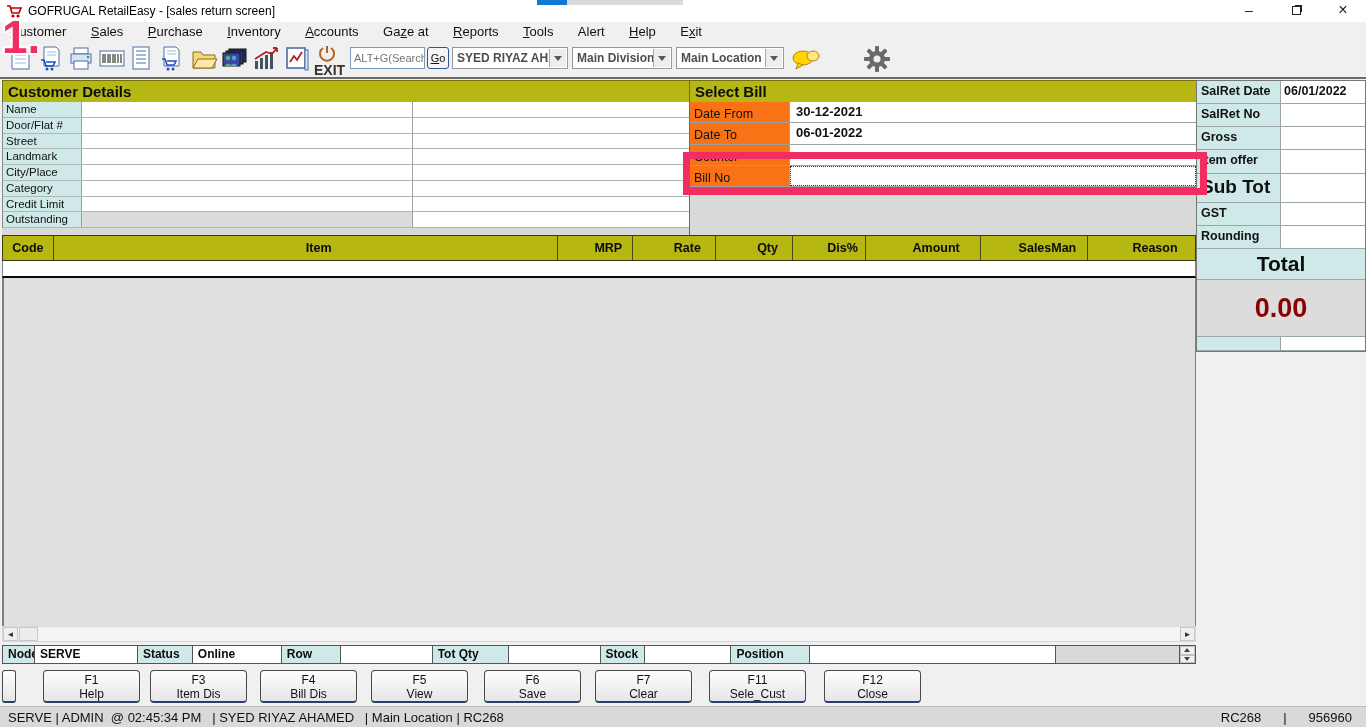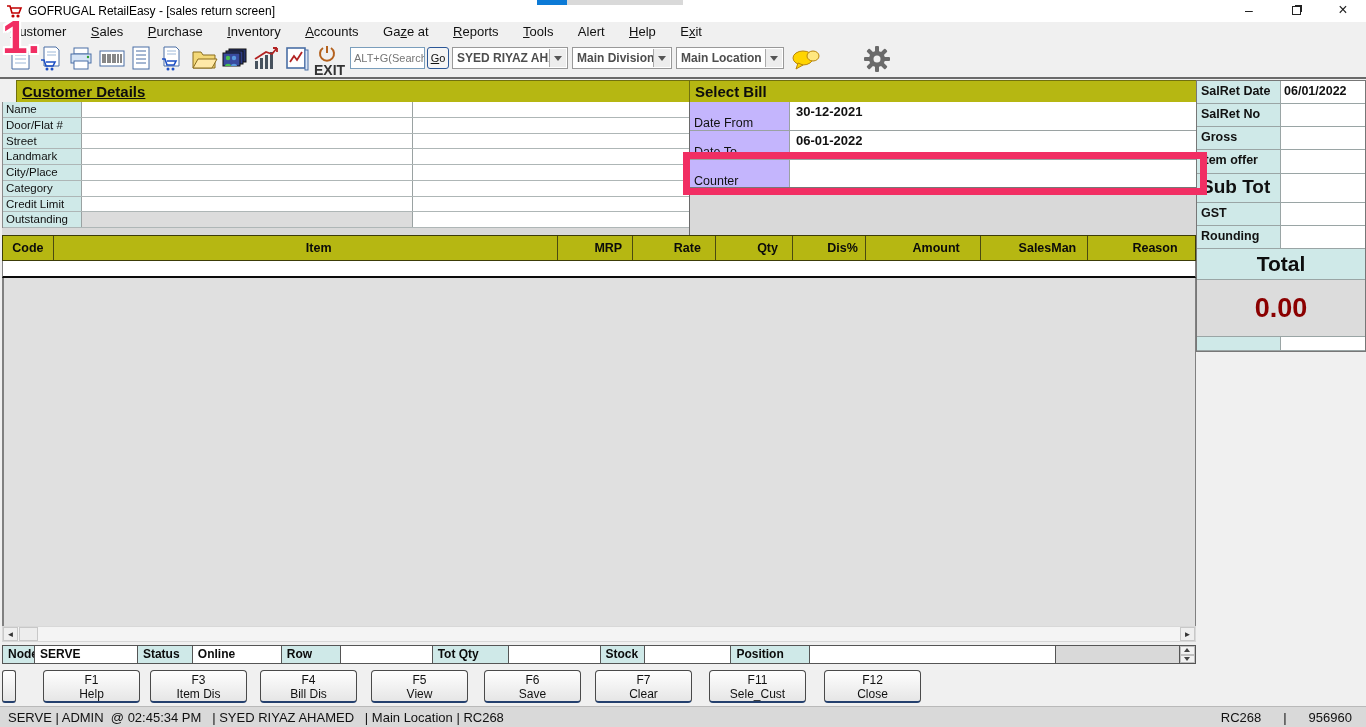--- a/index.html
+++ b/index.html
@@ -43,21 +43,21 @@
   .cd-row{flex:1;display:flex;border-bottom:1px solid #aeb6b6;}
   .cd-label{width:79px;background:#cfe9e8;font-size:11.5px;color:#111;padding:1px 0 0 3px;border-right:1px solid #9aa2a2;overflow:hidden;white-space:nowrap;}
   .cd-input{flex:1;background:#fff;border-right:1px solid #9aa2a2;}
   .cd-extra{width:276px;background:#fff;}
   .cd-input.gray{background:#dcdcdc;}
   .cd-filler{position:absolute;left:2px;top:228px;width:687px;height:7px;background:#d9d9d9;}
 
   
   .sb-rows{position:absolute;left:689px;top:102px;width:507px;height:85px;display:flex;flex-direction:column;border-left:1px solid #6a6a6a;}
   .sb-row{flex:1;display:flex;border-bottom:1px solid #9aa2a2;}
-  .sb-label{width:100px;background:#c4b5fd;font-size:12.5px;color:#111;padding:14px 0 0 4px;border-right:1px solid #9aa2a2;}
+  .sb-label{width:100px;background:#f97316;font-size:12.5px;color:#111;padding:5px 0 0 4px;border-right:1px solid #9aa2a2;}
   .sb-value{flex:1;background:#fff;font-weight:bold;font-size:13px;color:#111;padding:2px 0 0 6px;}
   .sb-value.dotted{border:1px dotted #333;}
   .sb-filler{position:absolute;left:689px;top:187px;width:507px;height:48px;background:#d9d9d9;border-left:1px solid #6a6a6a;border-top:1px solid #777;}
 
   
   .totals{position:absolute;left:1196px;top:80px;width:170px;height:272px;display:flex;flex-direction:column;border:1px solid #777;background:#fef9c3;}
   .t-row{display:flex;border-bottom:1px solid #9aa5a5;}
   .t-label{width:84px;background:#cfe9e8;font-weight:bold;font-size:12.5px;color:#111;padding:3px 0 0 4px;border-right:1px solid #9aa5a5;white-space:nowrap;overflow:hidden;}
   .t-value{flex:1;background:#fff;font-weight:bold;font-size:12.5px;color:#111;padding:3px 0 0 3px;white-space:nowrap;overflow:hidden;}
   .t-label.big{font-size:19px;padding-top:2px;}
@@ -260,21 +260,21 @@
             <circle cx="15" cy="15" r="8"></circle>
           </g>
           <circle cx="15" cy="15" r="3.5" fill="#f0f0f0"></circle>
         </svg></span>
   </span>
 </div>
 
 <div class="top-border"></div>
 
 <div>
-  <div class="phdr" style="left:16px;top:80px;width:781px;text-decoration:underline;">Customer Details</div>
+  <div class="phdr" style="left:2px;top:80px;width:781px;">Customer Details</div>
   <div class="cd-rows">
     <div class="cd-row">
         <span class="cd-label">Name</span>
         <span class="cd-input"></span>
         <span class="cd-extra"></span>
       </div>
     <div class="cd-row">
         <span class="cd-label">Door/Flat #</span>
         <span class="cd-input"></span>
         <span class="cd-extra"></span>

